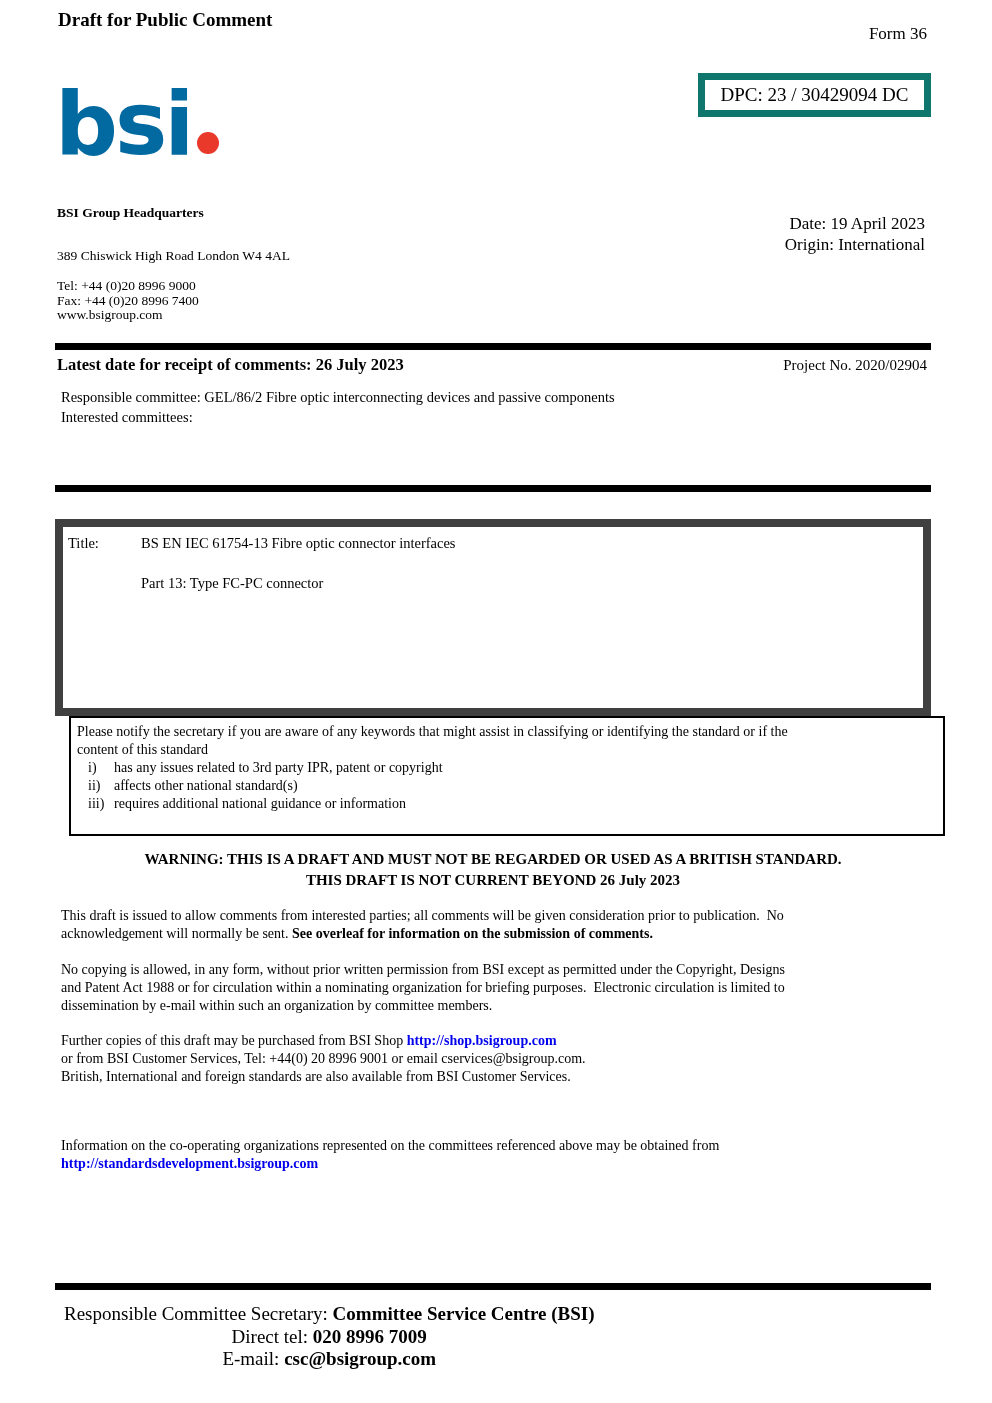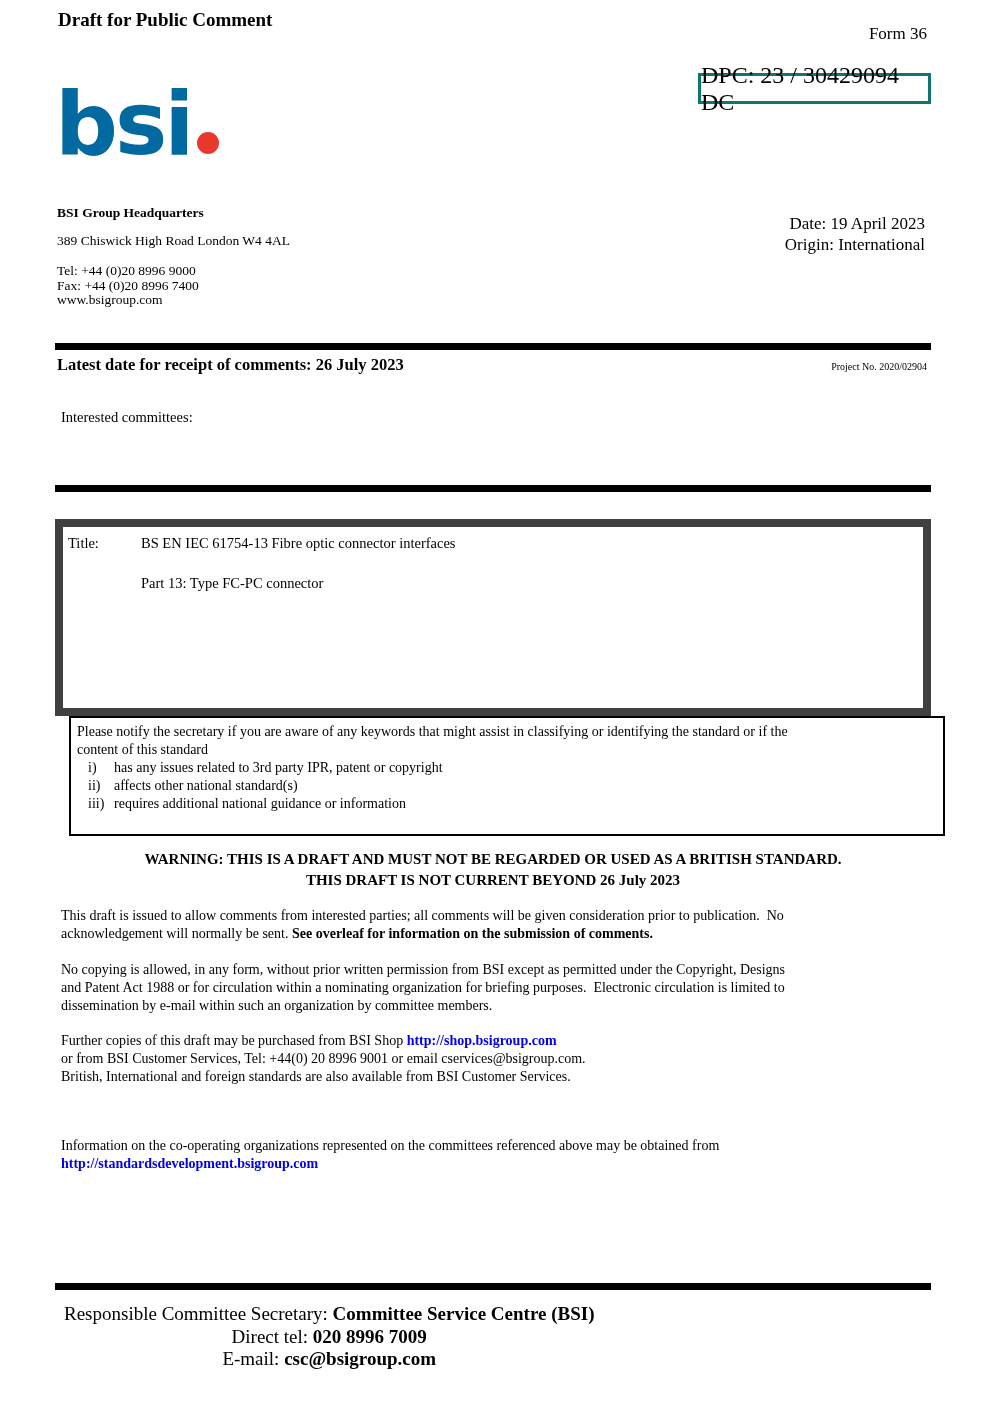--- a/index.html
+++ b/index.html
@@ -10,51 +10,51 @@
     color:#000;
     font-family:"Liberation Serif","DejaVu Serif",serif;
     overflow:hidden;
   }
   .abs{position:absolute;}
 
   .draft-label{left:58px;top:9px;font-size:19px;font-weight:bold;}
   .form-label{right:65px;top:24px;font-size:17px;margin-left:36px;}
 
   .dpc-box{
-    left:698px;top:73px;width:233px;height:31px;
-    border:3px solid #0f766e;box-sizing:border-box;
+    left:698px;top:73px;width:233px;height:44px;
+    border:7px solid #0f766e;box-sizing:border-box;
     display:flex;align-items:center;justify-content:center;
-    font-size:24px;
+    font-size:19px;
   }
 
   .logo{left:55px;top:80px;white-space:nowrap;}
   .logo-text{
     font-family:"DejaVu Sans","Liberation Sans",sans-serif;
     font-weight:bold;font-size:88px;line-height:1;
     letter-spacing:-3px;color:#0369a1;
   }
   .logo-dot{
     display:inline-block;width:22px;height:22px;border-radius:50%;
     background:var(--logo-dot,#e8392b);margin-left:5px;
   }
 
   .address{left:57px;top:206px;font-size:13.5px;line-height:14.5px;}
-  .addr-name{font-weight:bold;margin-bottom:13px;}
+  .addr-name{font-weight:bold;margin-bottom:28px;}
   .addr-street{margin-bottom:16px;}
 
   .meta{right:67px;top:213px;text-align:right;font-size:17px;line-height:21px;}
 
   .rule{left:55px;width:876px;height:7px;background:#000;}
   .rule-1{top:343px;}
   .rule-2{top:485px;}
   .rule-3{top:1283px;}
 
   .latest-row{left:57px;top:355px;width:870px;display:flex;justify-content:space-between;align-items:baseline;}
   .latest-date{font-size:16.5px;font-weight:bold;}
-  .project-no{font-size:10px;}
+  .project-no{font-size:15px;}
 
   .resp-comm{left:61px;top:389px;font-size:14.5px;}
   .int-comm{left:61px;top:409px;font-size:14.5px;}
 
   .title-box{
     left:55px;top:519px;width:876px;height:197px;
     border:8px solid #404040;box-sizing:border-box;
     padding:7px 5px;font-size:14.5px;line-height:18px;
   }
   .title-label{display:inline-block;width:73px;}
@@ -114,20 +114,21 @@
     <div>Date: 19 April 2023</div>
     <div>Origin: International</div>
   </div>
 
   <div class="abs rule rule-1"></div>
 
   <div class="abs latest-row">
     <span class="latest-date">Latest date for receipt of comments: 26 July 2023</span>
     <span class="project-no">Project No. 2020/02904</span>
   </div>
+  <div class="abs resp-comm">Responsible committee: GEL/86/2 Fibre optic interconnecting devices and passive components</div>
   <div class="abs int-comm">Interested committees:</div>
 
   <div class="abs rule rule-2"></div>
 
   <div class="abs title-box">
     <div>
       <span class="title-label">Title:</span><span>BS EN IEC 61754-13 Fibre optic connector interfaces</span>
     </div>
     <div class="title-part">Part 13: Type FC-PC connector</div>
   </div>

